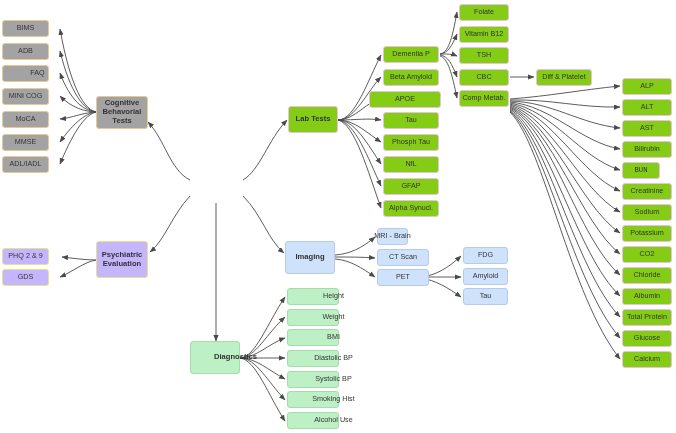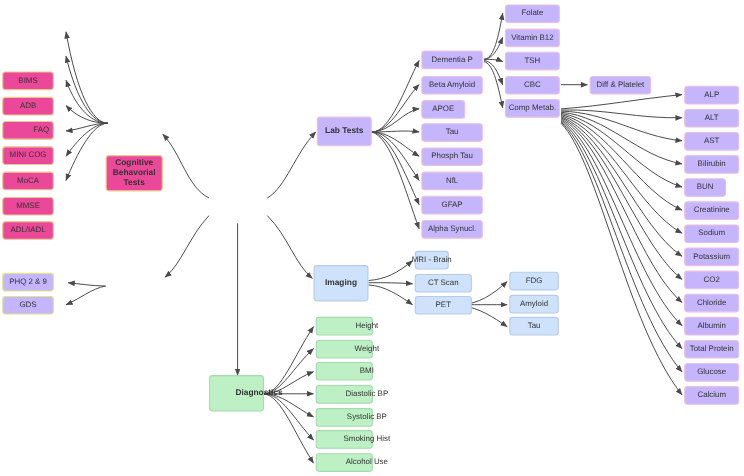--- a/index.html
+++ b/index.html
@@ -23,25 +23,25 @@
     display:flex;align-items:center;justify-content:center;
     text-align:center;
     border-radius:3px;
     color:#333333;
     line-height:1.15;
     z-index:2;
     white-space:nowrap;
   }
   .node.multi{white-space:normal;}
   
-  .c-orange{background:#ec4899;border:1px solid #e8c98e;margin-top:45px;}
+  .c-orange{background:#a3a3a3;border:1px solid #e8c98e;}
   .c-yellow{background:#c4b5fd;border:1px solid #e6e287;}
   .c-green {background:#bdf0c4;border:1px solid #a4dcab;padding-left:41px;}
   .c-blue  {background:#cfe2fb;border:1px solid #b5cbe8;}
-  .c-pink  {background:#c4b5fd;border:1px solid #ecc0dd;}
+  .c-pink  {background:#84cc16;border:1px solid #ecc0dd;}
   .c-grey  {background:#e0e4ea;border:1px solid #c7ccd4;}
   
   .leaf{height:17px;font-size:7.2px;}
   .hub {font-size:7.6px;font-weight:bold;}
   .hub-lg{font-size:7.6px;font-weight:bold;}
 </style>
 </head>
 <body>
 
 <div id="canvas">
@@ -129,29 +129,30 @@
   <div class="node c-orange hub multi" style="left:96px;top:96px;width:52px;height:33px;">Cognitive Behavorial Tests</div>
 
   <div class="node c-orange leaf" style="left:2px;top:20px;width:47px;">BIMS</div>
   <div class="node c-orange leaf" style="left:2px;top:43px;width:47px;">ADB</div>
   <div class="node c-orange leaf" style="left:2px;top:65px;width:47px;padding-left:24px;">FAQ</div>
   <div class="node c-orange leaf" style="left:2px;top:88px;width:47px;">MINI COG</div>
   <div class="node c-orange leaf" style="left:2px;top:111px;width:47px;">MoCA</div>
   <div class="node c-orange leaf" style="left:2px;top:134px;width:47px;">MMSE</div>
   <div class="node c-orange leaf" style="left:2px;top:156px;width:47px;">ADL/IADL</div>
 
+  <div class="node c-yellow hub multi" style="left:96px;top:241px;width:52px;height:37px;">Psychiatric Evaluation</div>
 
   <div class="node c-yellow leaf" style="left:2px;top:248px;width:47px;">PHQ 2 &amp; 9</div>
   <div class="node c-yellow leaf" style="left:2px;top:269px;width:47px;">GDS</div>
 
   <div class="node c-pink hub" style="left:288px;top:106px;width:50px;height:27px;">Lab Tests</div>
 
   <div class="node c-pink leaf" style="left:383px;top:46px;width:56px;">Dementia P</div>
   <div class="node c-pink leaf" style="left:383px;top:69px;width:56px;">Beta Amyloid</div>
-  <div class="node c-pink leaf" style="left:383px;top:91px;width:40px;">APOE</div>
+  <div class="node c-pink leaf" style="left:369px;top:91px;width:72px;">APOE</div>
   <div class="node c-pink leaf" style="left:383px;top:112px;width:56px;">Tau</div>
   <div class="node c-pink leaf" style="left:383px;top:134px;width:56px;">Phosph Tau</div>
   <div class="node c-pink leaf" style="left:383px;top:156px;width:56px;">NfL</div>
   <div class="node c-pink leaf" style="left:383px;top:178px;width:56px;">GFAP</div>
   <div class="node c-pink leaf" style="left:383px;top:200px;width:56px;">Alpha Synucl.</div>
 
   <div class="node c-blue hub" style="left:285px;top:241px;width:50px;height:33px;">Imaging</div>
 
   <div class="node c-blue leaf" style="left:377px;top:228px;width:31px;">MRI - Brain</div>
   <div class="node c-blue leaf" style="left:377px;top:249px;width:52px;">CT Scan</div>
@@ -176,21 +177,21 @@
   <div class="node c-pink leaf" style="left:459px;top:47px;width:50px;">TSH</div>
   <div class="node c-pink leaf" style="left:459px;top:69px;width:50px;">CBC</div>
   <div class="node c-pink leaf" style="left:459px;top:90px;width:50px;">Comp Metab.</div>
 
   <div class="node c-pink leaf" style="left:536px;top:69px;width:56px;">Diff &amp; Platelet</div>
 
   <div class="node c-pink leaf" style="left:622px;top:78px;width:50px;">ALP</div>
   <div class="node c-pink leaf" style="left:622px;top:99px;width:50px;">ALT</div>
   <div class="node c-pink leaf" style="left:622px;top:120px;width:50px;">AST</div>
   <div class="node c-pink leaf" style="left:622px;top:141px;width:50px;">Bilirubin</div>
-  <div class="node c-pink leaf" style="left:622px;top:162px;width:38px;">BUN</div>
+  <div class="node c-pink leaf" style="left:622px;top:162px;width:38px;font-family:Liberation Mono, monospace;">BUN</div>
   <div class="node c-pink leaf" style="left:622px;top:183px;width:50px;">Creatinine</div>
   <div class="node c-pink leaf" style="left:622px;top:204px;width:50px;">Sodium</div>
   <div class="node c-pink leaf" style="left:622px;top:225px;width:50px;">Potassium</div>
   <div class="node c-pink leaf" style="left:622px;top:246px;width:50px;">CO2</div>
   <div class="node c-pink leaf" style="left:622px;top:267px;width:50px;">Chloride</div>
   <div class="node c-pink leaf" style="left:622px;top:288px;width:50px;">Albumin</div>
   <div class="node c-pink leaf" style="left:622px;top:309px;width:50px;">Total Protein</div>
   <div class="node c-pink leaf" style="left:622px;top:330px;width:50px;">Glucose</div>
   <div class="node c-pink leaf" style="left:622px;top:351px;width:50px;">Calcium</div>
 

